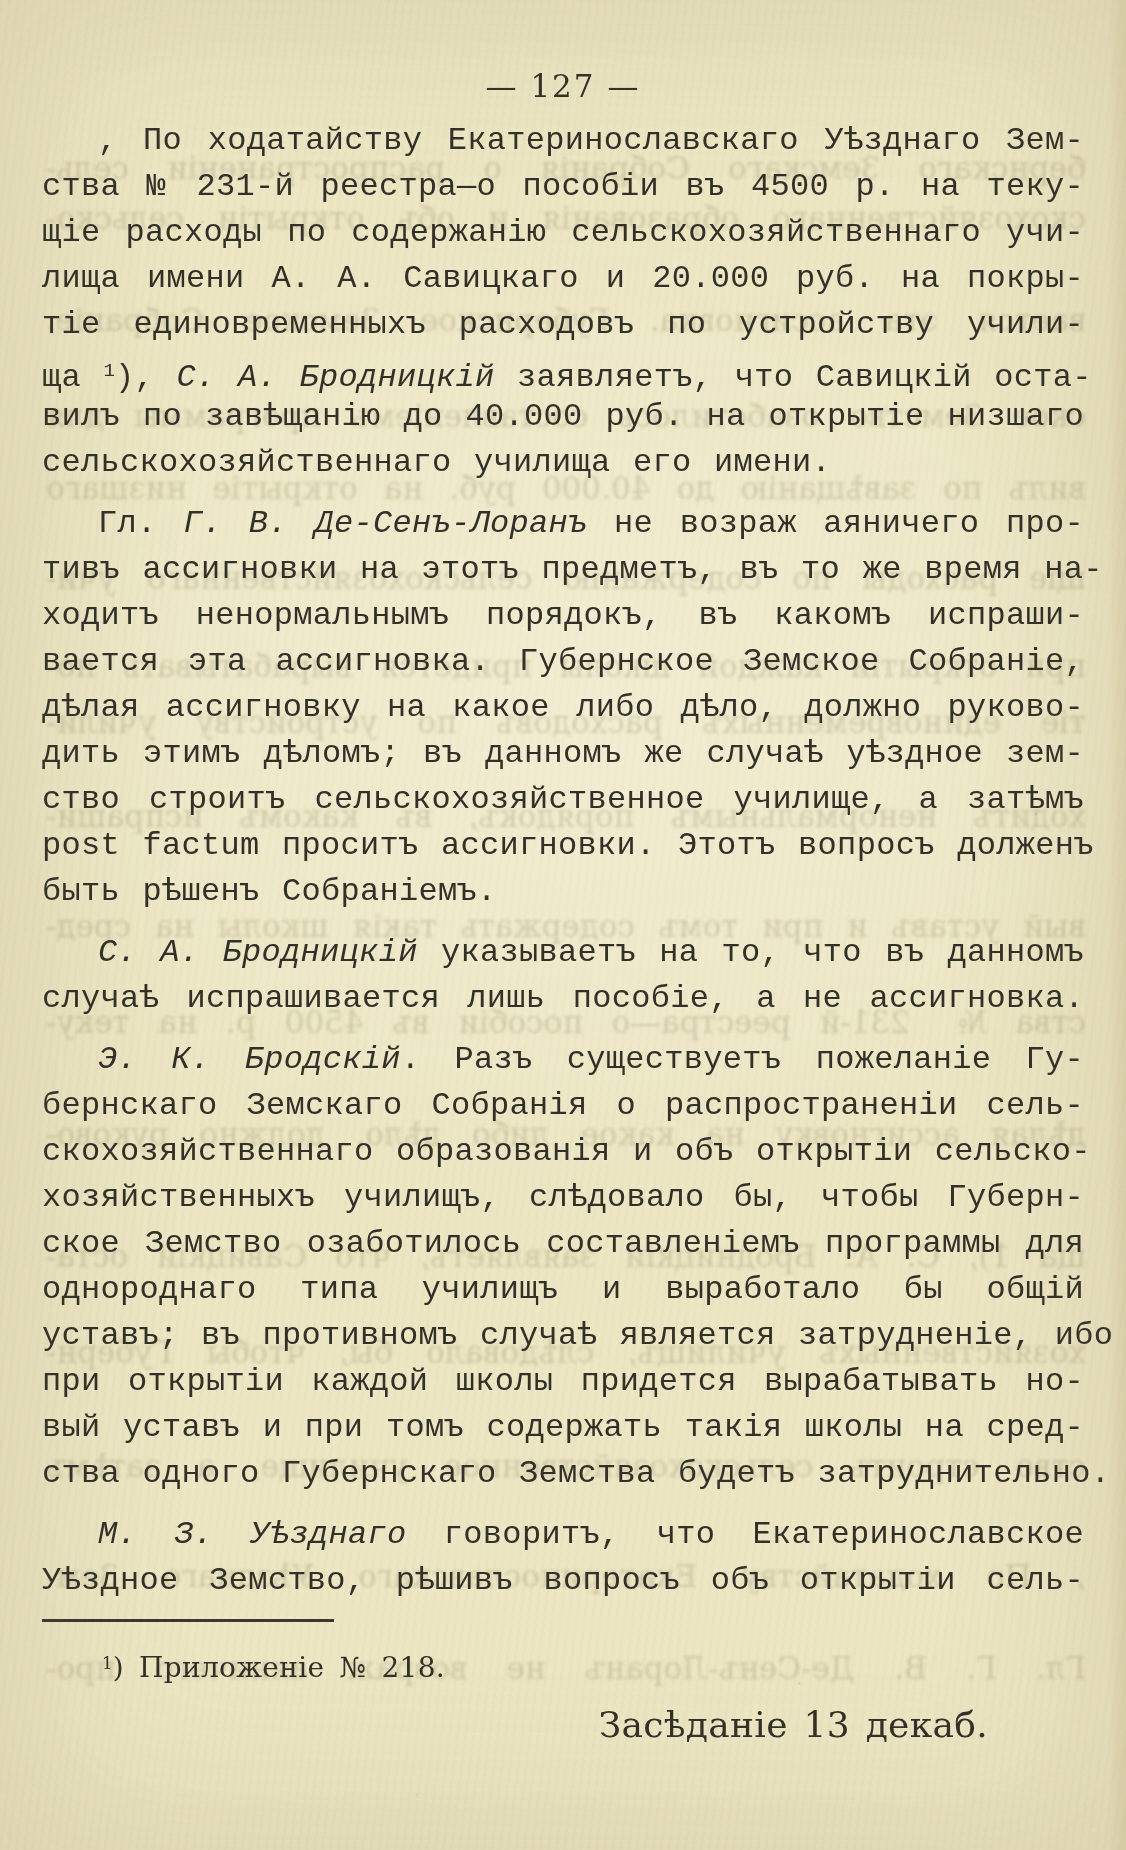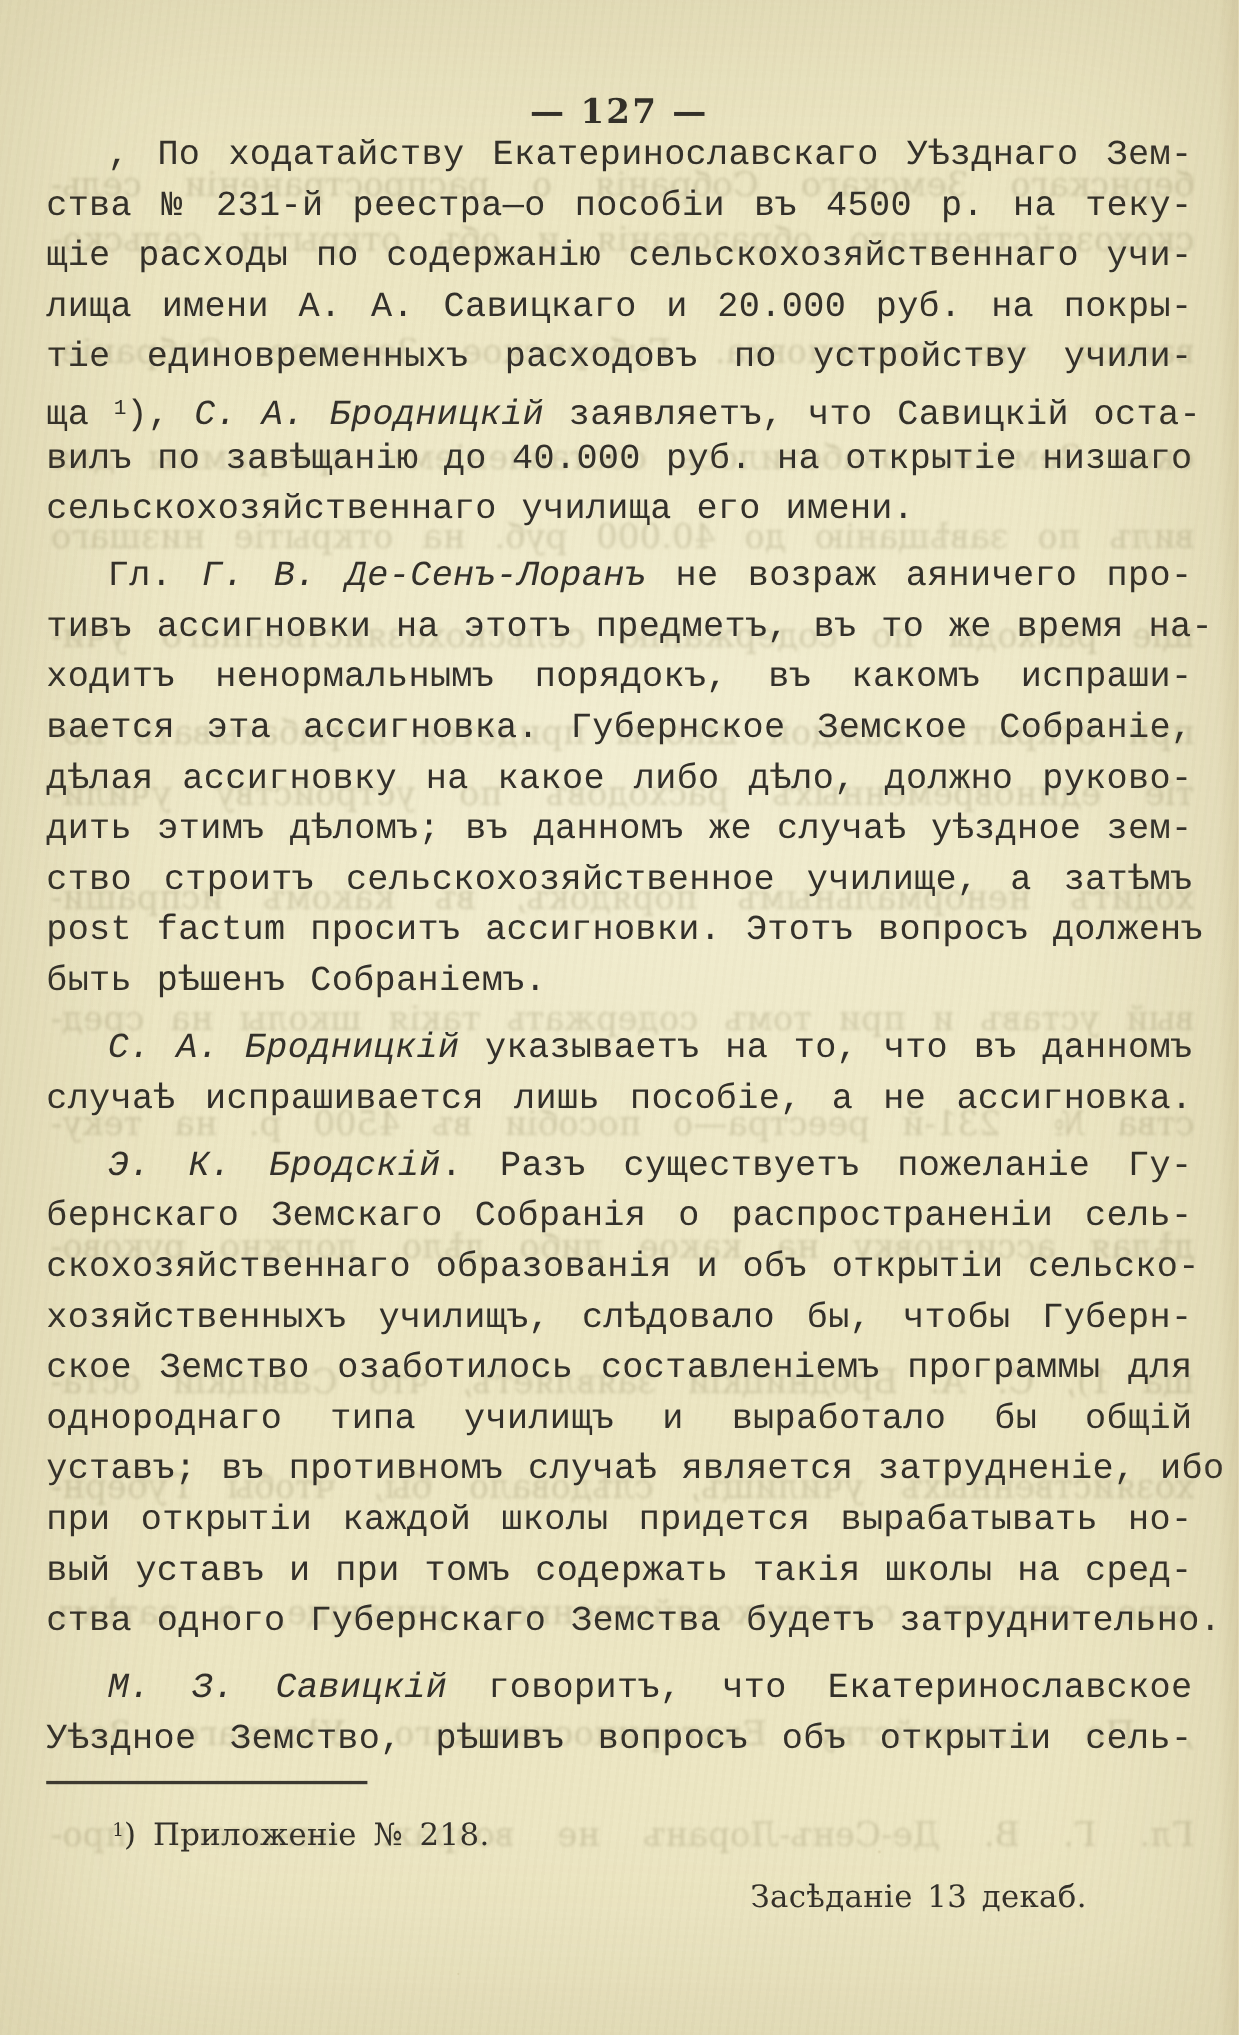--- a/index.html
+++ b/index.html
@@ -38,22 +38,22 @@
     position:absolute;right:40px;
     width:1040px;
     font-size:31px;line-height:40px;white-space:nowrap;
     text-align:justify;text-align-last:justify;
     transform:scaleX(-1);
     color:var(--bleed,#8f8760);
     opacity:0.30;filter:blur(1.6px);
   }
 
   .page-number{
-    position:absolute;top:84px;left:0;width:100%;z-index:2;
-    text-align:center;font-size:31px;font-weight:bold;letter-spacing:2px;
+    position:absolute;top:68px;left:0;width:100%;z-index:2;
+    text-align:center;font-size:31px;font-weight:normal;letter-spacing:2px;
   }
 
   .text-block{
     position:absolute;top:118px;left:42px;right:42px;z-index:2;
   }
   .para{margin:0 0 15px 0;}
   .line{
     font-size:32px;line-height:46px;height:46px;
     letter-spacing:0.3px;word-spacing:3px;
     white-space:nowrap;text-align:left;font-family:Liberation Mono, monospace;
@@ -66,21 +66,21 @@
   .footnote-rule{
     width:292px;height:0;border-top:3px solid var(--rule,#3b3831);
     margin:12px 0 0 0;
   }
   .footnote-line{
     margin-top:16px;padding-left:60px;
     font-size:28px;line-height:50px;letter-spacing:0.3px;word-spacing:6px;
   }
   .session-note{
     margin-top:14px;padding-right:96px;
-    font-size:28px;line-height:36px;letter-spacing:0.3px;word-spacing:4px;
+    font-size:36px;line-height:36px;letter-spacing:0.3px;word-spacing:4px;
     text-align:right;
   }
 </style>
 </head>
 <body style="--paper: #ece6c3; --ink: #33302a; --bleed: #8f8760; --rule: #3b3831;">
 
 <div class="paper-texture"></div>
 
 <div class="bleed-layer">
     <div class="bleed-line" style="top: 148px;">бернскаго Земскаго Собранія о распространеніи сель-</div>
@@ -137,21 +137,21 @@
       <div class="line just"><span>скохозяйственнаго образованія и объ открытіи сельско-</span></div>
       <div class="line just"><span>хозяйственныхъ училищъ, слѣдовало бы, чтобы Губерн-</span></div>
       <div class="line just"><span>ское Земство озаботилось составленіемъ программы для</span></div>
       <div class="line just"><span>однороднаго типа училищъ и выработало бы общій</span></div>
       <div class="line just"><span>уставъ; въ противномъ случаѣ является затрудненіе, ибо</span></div>
       <div class="line just"><span>при открытіи каждой школы придется вырабатывать но-</span></div>
       <div class="line just"><span>вый уставъ и при томъ содержать такія школы на сред-</span></div>
       <div class="line just"><span>ства одного Губернскаго Земства будетъ затруднительно.</span></div>
     </div>
     <div class="para">
-      <div class="line just first"><span class="it">М. З. Савицкій</span><span> говоритъ, что Екатеринославское</span></div>
+      <div class="line just first"><span class="it">М. З. Уѣзднаго</span><span> говоритъ, что Екатеринославское</span></div>
       <div class="line just"><span>Уѣздное Земство, рѣшивъ вопросъ объ открытіи сель-</span></div>
     </div>
     <div class="footnote-rule"></div>
     <div class="footnote-line"><span class="sup">1</span><span>) Приложеніе № 218.</span></div>
     <div class="session-note">Засѣданіе 13 декаб.</div>
   </div>
 
 <div class="vignette"></div>
 <div class="right-edge-shade"></div>
 

